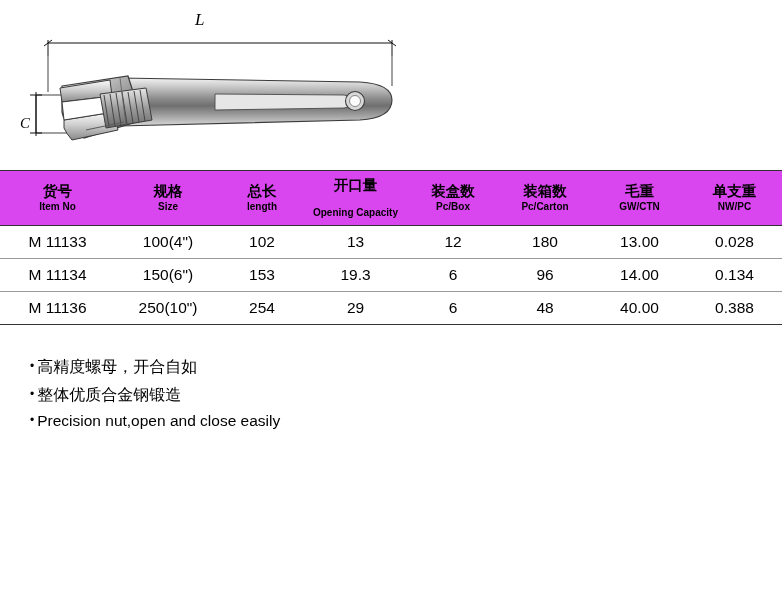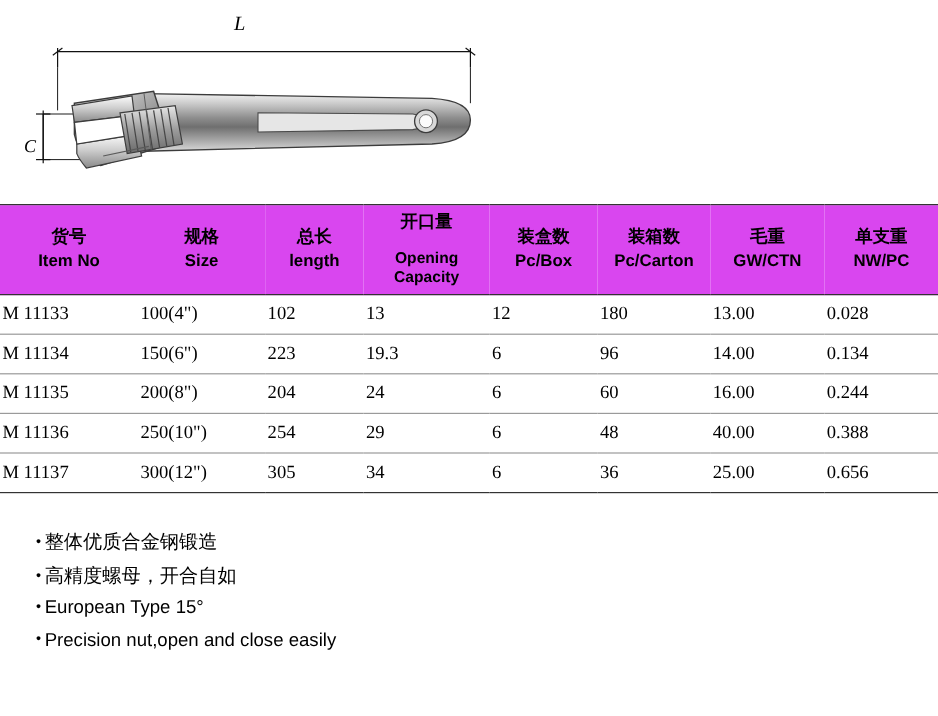--- a/index.html
+++ b/index.html
@@ -60,32 +60,32 @@
     font-weight: bold;
     vertical-align: middle;
   }
   .hdr-cn {
     display: block;
     font-size: 14.5px;
     line-height: 1.3;
   }
   .hdr-en {
     display: block;
-    font-size: 14px;
+    font-size: 10px;
     line-height: 1.25;
     margin-top: 1px;
   }
-  .hdr-en.small { font-size: 13px; margin-top: 12px; }
+  .hdr-en.small { font-size: 10px; margin-top: 12px; }
 
   table.spec tbody td {
     border-bottom: 1px solid #9a9a9a;
     padding: 6px 2px;
-    text-align: left;
+    text-align: center;
     font-size: 15.5px;
-    font-family: Liberation Serif, serif;
+    font-family: Liberation Sans, sans-serif;
     height: 33px;
   }
   table.spec tbody tr:last-child td { border-bottom: 1.5px solid #333; }
   td.itemno { font-size: 16px; }
   td.size { font-size: 14px; }
 
   
   .features {
     margin: 28px 0 0 30px;
   }
@@ -249,66 +249,43 @@
       <td>102</td>
       <td>13</td>
       <td>12</td>
       <td>180</td>
       <td>13.00</td>
       <td>0.028</td>
     </tr>
     <tr>
       <td class="itemno">M 11134</td>
       <td class="size">150(6")</td>
-      <td>223</td>
+      <td>153</td>
       <td>19.3</td>
       <td>6</td>
       <td>96</td>
       <td>14.00</td>
       <td>0.134</td>
-    </tr>
-    <tr>
-      <td class="itemno">M 11135</td>
-      <td class="size">200(8")</td>
-      <td>204</td>
-      <td>24</td>
-      <td>6</td>
-      <td>60</td>
-      <td>16.00</td>
-      <td>0.244</td>
     </tr>
     <tr>
       <td class="itemno">M 11136</td>
       <td class="size">250(10")</td>
       <td>254</td>
       <td>29</td>
       <td>6</td>
       <td>48</td>
       <td>40.00</td>
       <td>0.388</td>
     </tr>
-    <tr>
-      <td class="itemno">M 11137</td>
-      <td class="size">300(12")</td>
-      <td>305</td>
-      <td>34</td>
-      <td>6</td>
-      <td>36</td>
-      <td>25.00</td>
-      <td>0.656</td>
-    </tr>
   </tbody>
 </table>
 
 <div class="features">
-  <div class="line">
-    <span class="dot">•</span><span>整体优质合金钢锻造</span>
-  </div>
   <div class="line">
     <span class="dot">•</span><span>高精度螺母，开合自如</span>
   </div>
-  <div class="line en">
-    <span class="dot">•</span><span>European Type 15°</span>
+  <div class="line">
+    <span class="dot">•</span><span>整体优质合金钢锻造</span>
   </div>
   <div class="line en">
     <span class="dot">•</span><span>Precision nut,open and close easily</span>
   </div>
 </div>
 
 </body></html>

